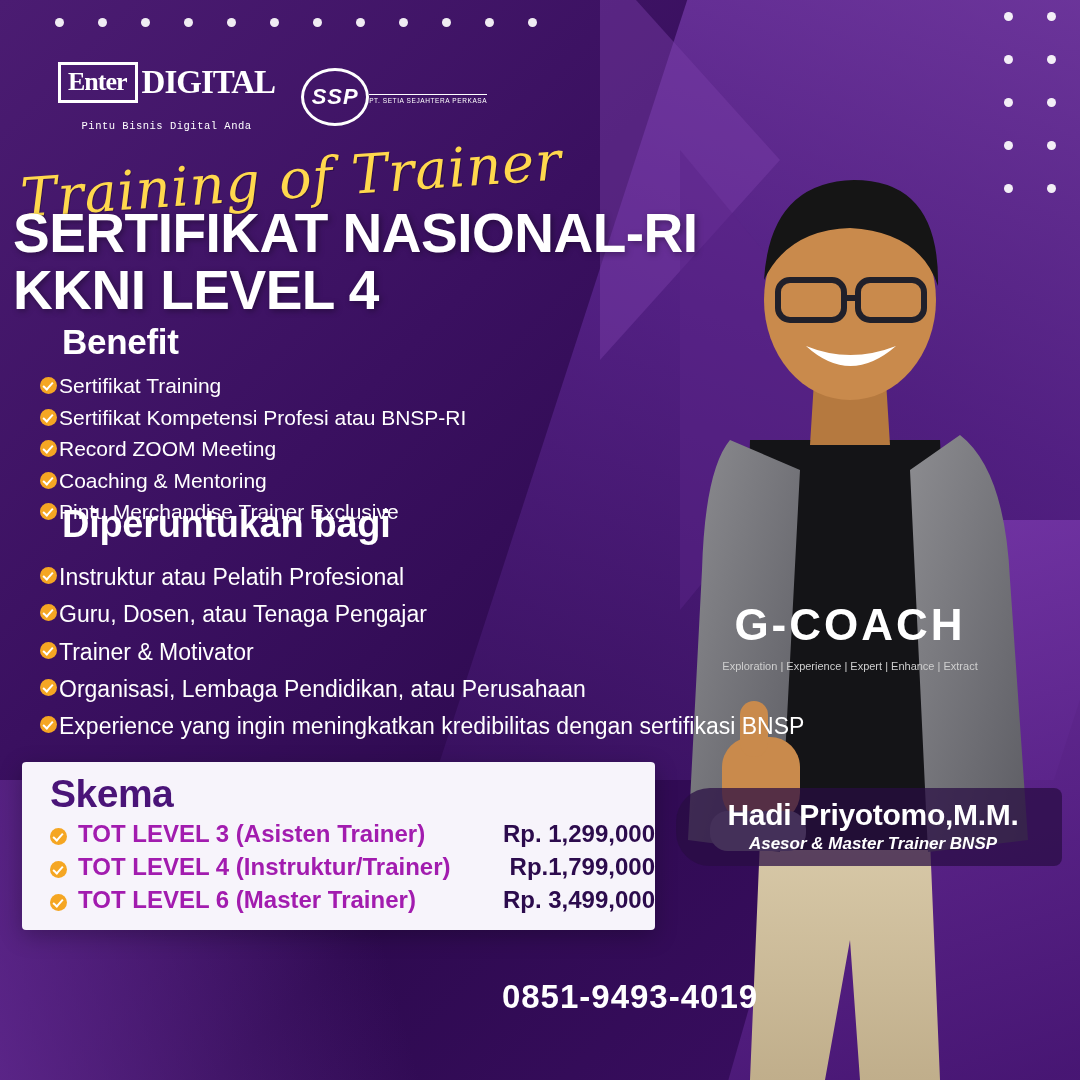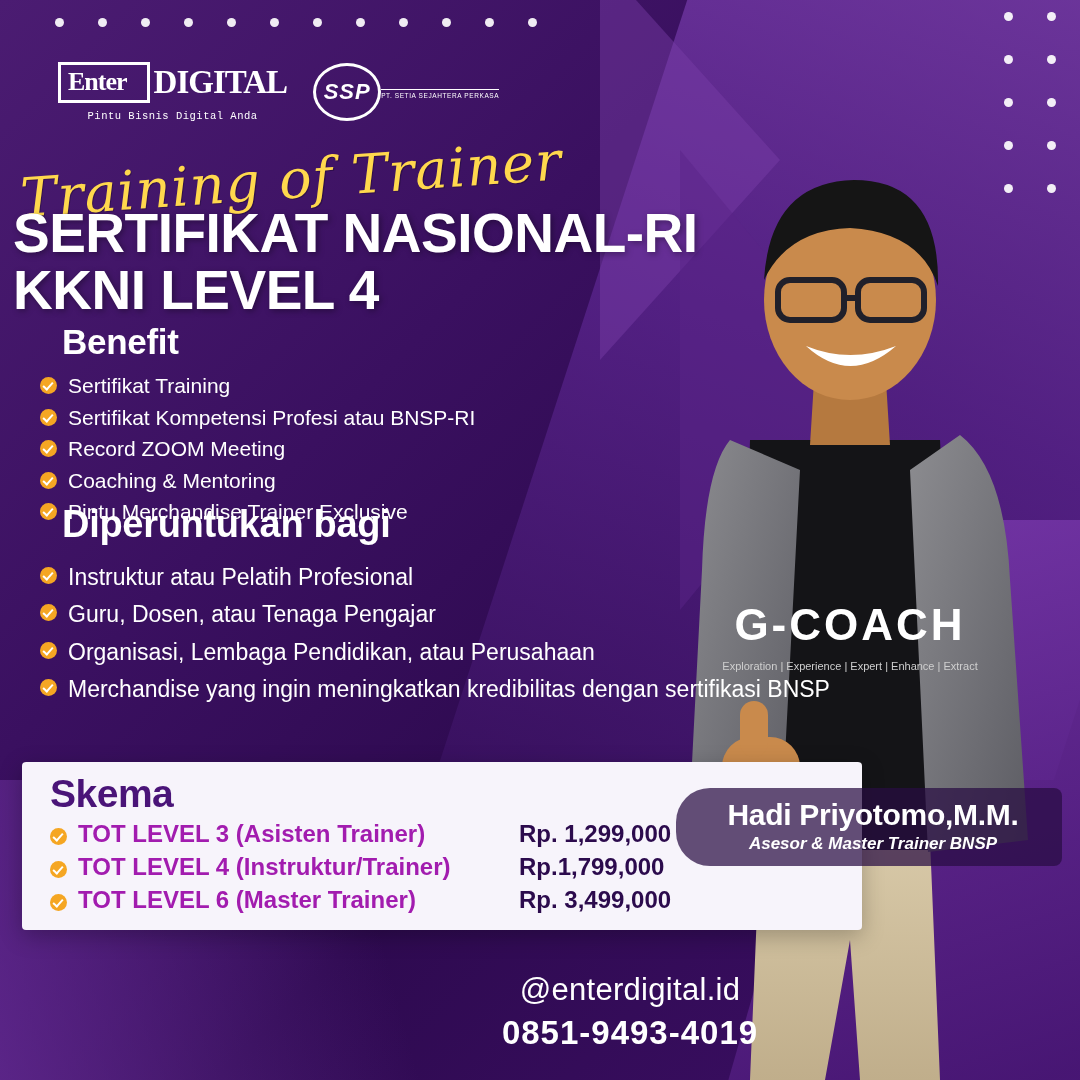--- a/index.html
+++ b/index.html
@@ -92,37 +92,37 @@
     top: 62px; left: 58px;
     display: flex;
     align-items: center;
     gap: 26px;
     z-index: 6;
   }
   .logo-enter { display: flex; flex-direction: column; align-items: center; }
   .logo-enter .line { display: flex; align-items: center; }
   .logo-enter .enter-box {
     border: 3px solid #ffffff;
-    padding: 2px 20px 3px 7px;
+    padding: 2px 8px 3px 7px;
     font-weight: bold;
     font-size: 26px;
     letter-spacing: -1px;
     font-family: "Liberation Serif", serif;
   }
   .logo-enter .digital {
     font-weight: bold;
     font-size: 33px;
     letter-spacing: -1px;
     margin-left: 4px;
     font-family: "Liberation Serif", serif;
   }
   .logo-enter .tagline {
     font-size: 10.5px;
     letter-spacing: .5px;
-    margin-top: 7px;
+    margin-top: 17px;
     font-family: "Liberation Mono", monospace;
   }
   .logo-ssp { display: flex; flex-direction: row; align-items: center; }
   .ssp-circle {
     width: 62px; height: 52px;
     border: 3px solid #ffffff;
     border-radius: 50%;
     display: flex; align-items: center; justify-content: center;
     font-weight: bold;
     font-size: 22px;
@@ -178,21 +178,21 @@
   }
   .sec-target h2 { font-size: 38px; margin-bottom: 16px; }
 
   ul.checks {
     list-style: none;
     margin: 0; padding: 0;
   }
   ul.checks li {
     display: flex;
     align-items: flex-start;
-    gap: 11px;
+    gap: 2px;
     margin-bottom: 3px;
     font-size: 21px;
     line-height: 1.36;
   }
   .sec-target ul.checks li { font-size: 23px; margin-bottom: 6px; }
 
   .check {
     flex: 0 0 auto;
     width: 17px; height: 17px;
     margin-top: 5px;
@@ -208,21 +208,21 @@
     border: solid #ffffff;
     border-width: 0 2px 2px 0;
     transform: rotate(42deg);
   }
 
   
   .skema {
     position: absolute;
     left: 22px;
     top: 762px;
-    width: 840px;
+    width: 633px;
     height: 168px;
     background: #f7f4fb;
     color: #2e0a50;
     border-radius: 4px;
     z-index: 7;
     box-shadow: 0 6px 22px rgba(0,0,0,.25);
   }
   .skema h3 {
     margin: 10px 0 4px 28px;
     font-size: 39px;
@@ -439,25 +439,29 @@
       <li>
         <span class="check"></span>
         <span>Instruktur atau Pelatih Profesional</span>
       </li>
       <li>
         <span class="check"></span>
         <span>Guru, Dosen, atau Tenaga Pengajar</span>
       </li>
       <li>
         <span class="check"></span>
+        <span>Trainer &amp; Motivator</span>
+      </li>
+      <li>
+        <span class="check"></span>
         <span>Organisasi, Lembaga Pendidikan, atau Perusahaan</span>
       </li>
       <li>
         <span class="check"></span>
-        <span>Merchandise yang ingin meningkatkan kredibilitas dengan sertifikasi BNSP</span>
+        <span>Experience yang ingin meningkatkan kredibilitas dengan sertifikasi BNSP</span>
       </li>
     </ul>
   </div>
 
   <div class="skema">
     <h3>Skema</h3>
     <div class="skema-rows">
       <div class="skema-row">
         <span class="check"></span>
         <span class="label">TOT LEVEL 3 (Asisten Trainer)</span>
@@ -475,17 +479,16 @@
       </div>
     </div>
   </div>
 
   <div class="nameplate">
     <div class="nm">Hadi Priyotomo,M.M.</div>
     <div class="rl">Asesor &amp; Master Trainer BNSP</div>
   </div>
 
   <div class="contact">
-    <div class="handle">@enterdigital.id</div>
     <div class="phone">0851-9493-4019</div>
   </div>
 
 </div>
 
 </body></html>

